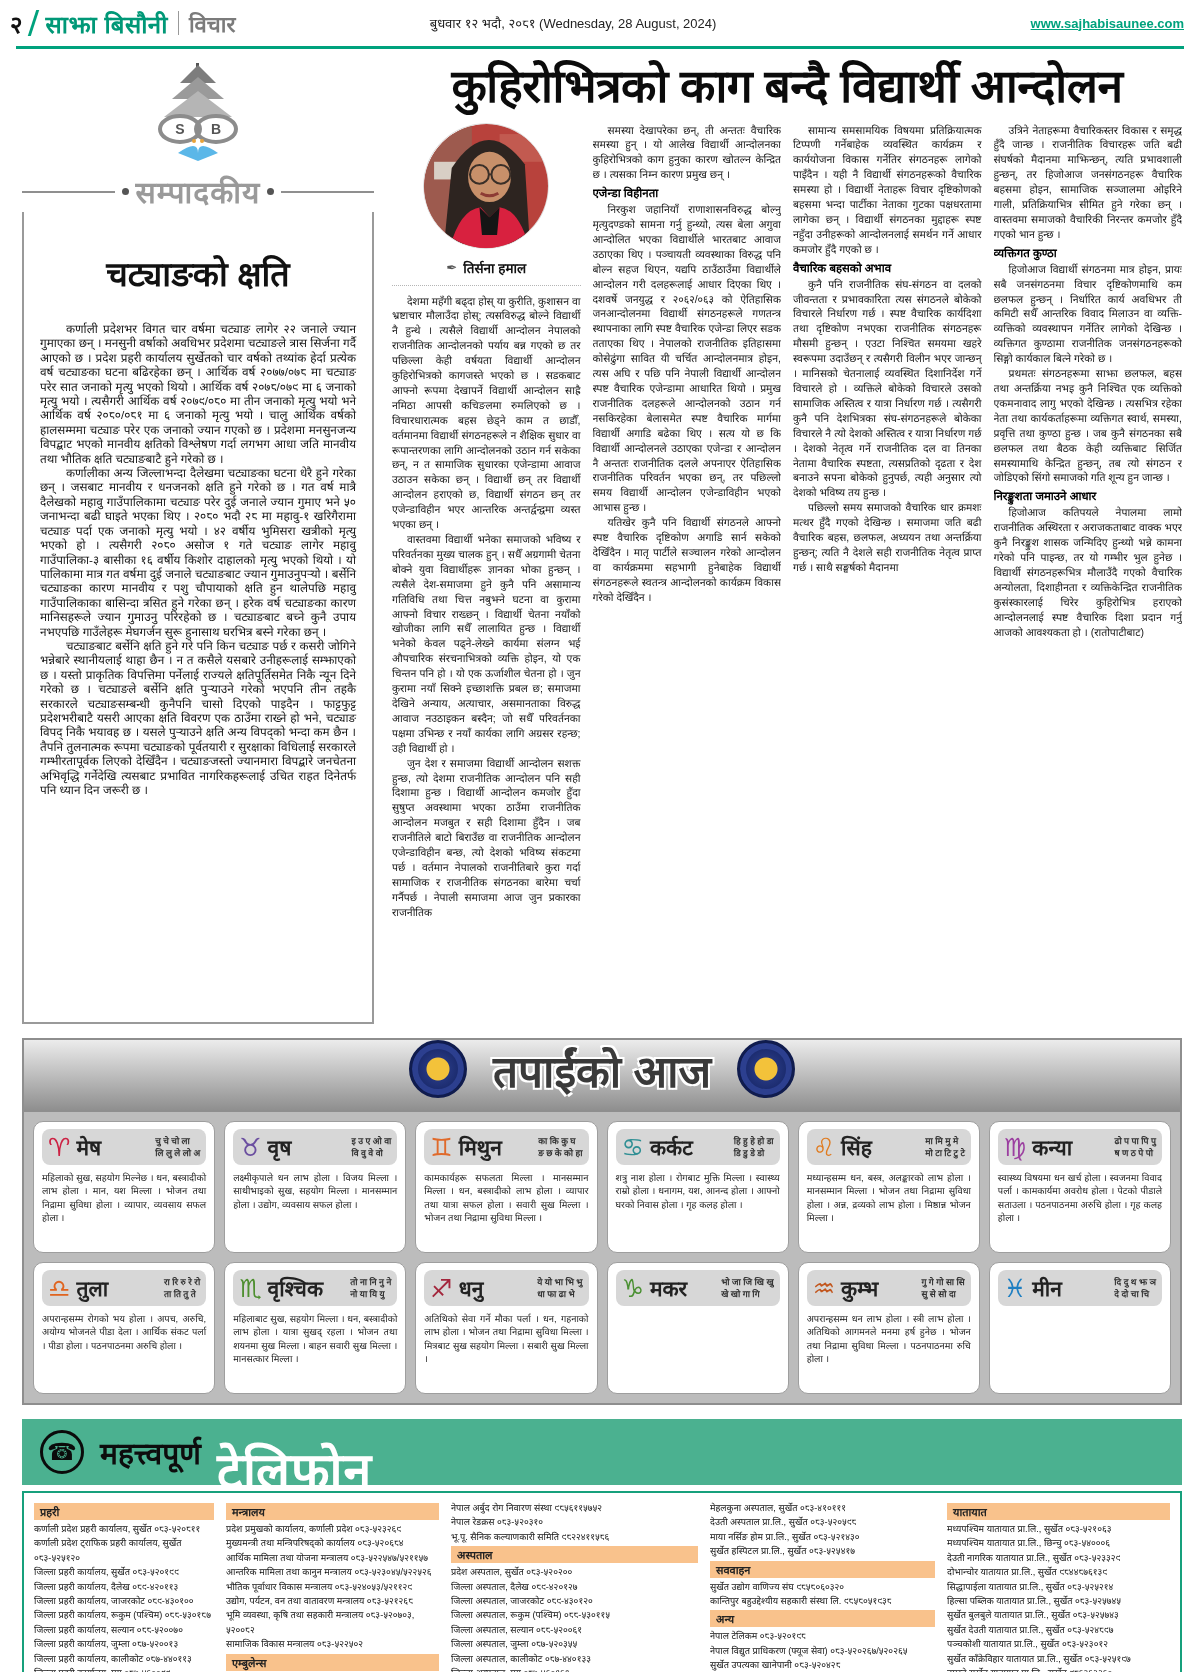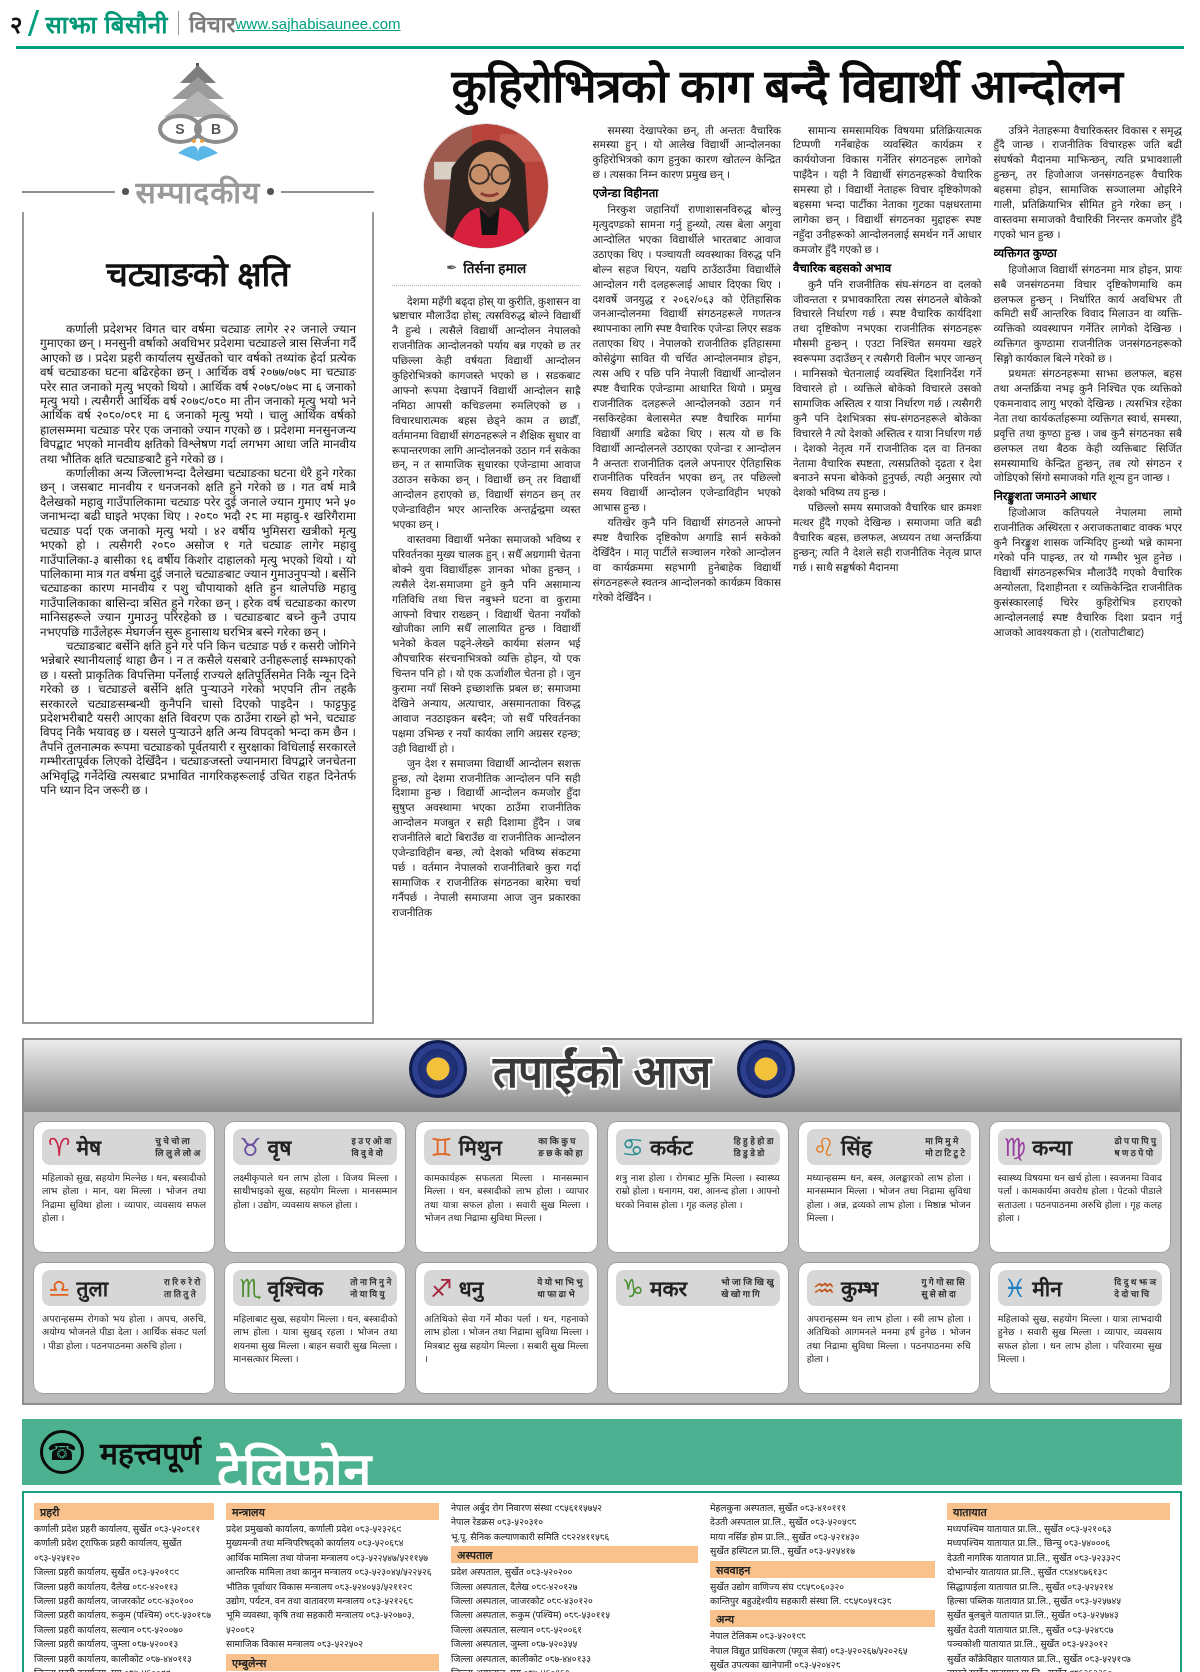--- a/index.html
+++ b/index.html
@@ -9,21 +9,21 @@
     font-family:"Liberation Sans","DejaVu Sans",sans-serif; color:#111;
   }
   
   .hdr { display:flex; align-items:center; height:46px; padding:0 16px 0 10px; }
   .hdr-page { font-size:24px; font-weight:bold; color:#111; }
   .hdr-sep { width:3px; height:26px; background:#00a27d; margin:0 10px; transform:skewX(-18deg); }
   .hdr-mast { font-size:24px; font-weight:bold; color:#009877; letter-spacing:.5px; }
   .hdr-vsep { width:1px; height:24px; background:#999; margin:0 10px; }
   .hdr-section { font-size:22px; color:#7b7b7b; font-weight:bold; }
   .hdr-date { flex:1; text-align:center; font-size:13px; color:#222; padding-right:120px; }
-  .hdr-web { font-size:15px; font-weight:normal; color:#00a27d; }
+  .hdr-web { font-size:13px; font-weight:bold; color:#00a27d; }
   .rule-teal { height:3px; background:#00a27d; margin:0 16px; }
   
   .main { display:flex; gap:18px; padding:10px 18px 0 22px; }
   
   .editorial { flex:0 0 352px; }
   .ed-logo { display:flex; justify-content:center; padding:2px 0 4px; }
   .ed-label { display:flex; align-items:center; gap:7px; margin:2px 0 0; }
   .ed-label .ln { flex:1; height:2px; background:#8f8f8f; }
   .ed-label .dot { width:7px; height:7px; border-radius:50%; background:#555; }
   .ed-label .txt { font-size:30px; font-weight:bold; color:#9a9a9a; letter-spacing:1px; }
@@ -72,20 +72,21 @@
 </style>
 </head>
 <body>
 
 <div class="hdr">
   <span class="hdr-page">२</span>
   <span class="hdr-sep"></span>
   <span class="hdr-mast">साझा बिसौनी</span>
   <span class="hdr-vsep"></span>
   <span class="hdr-section">विचार</span>
+  <span class="hdr-date">बुधवार १२ भदौ, २०८१ (Wednesday, 28 August, 2024)</span>
   <a class="hdr-web" href="#">www.sajhabisaunee.com</a>
 </div>
 <div class="rule-teal"></div>
 
 <div class="main">
 
   <div class="editorial">
     <div class="ed-logo">
       <svg width="120" height="104" viewBox="0 0 120 104" aria-hidden="true">
         <rect x="58" y="2" width="3" height="10" fill="#555"></rect>
@@ -312,21 +313,20 @@
       </div>
       <div class="zcard">
         <div class="zhead">
           <span class="zicon" style="color: rgb(30, 127, 194);">♓</span>
           <span class="zname">मीन</span>
           <span class="zletters">
             <div>दि दु थ झ ञ</div>
             <div>दे दो चा चि</div>
           </span>
         </div>
-        <p>महिलाको सुख, सहयोग मिल्ला । यात्रा लाभदायी हुनेछ । सवारी सुख मिल्ला । व्यापार, व्यवसाय सफल होला । धन लाभ होला । परिवारमा सुख मिल्ला ।</p>
       </div>
     </div>
 </div>
 
 <div class="tel-banner">
   <span class="tel-icon">☎</span>
   <span class="tel-t1">महत्त्वपूर्ण</span>
   <span class="tel-t2">टेलिफोन</span>
 </div>
 <div class="tel-box" id="phone-cols">

